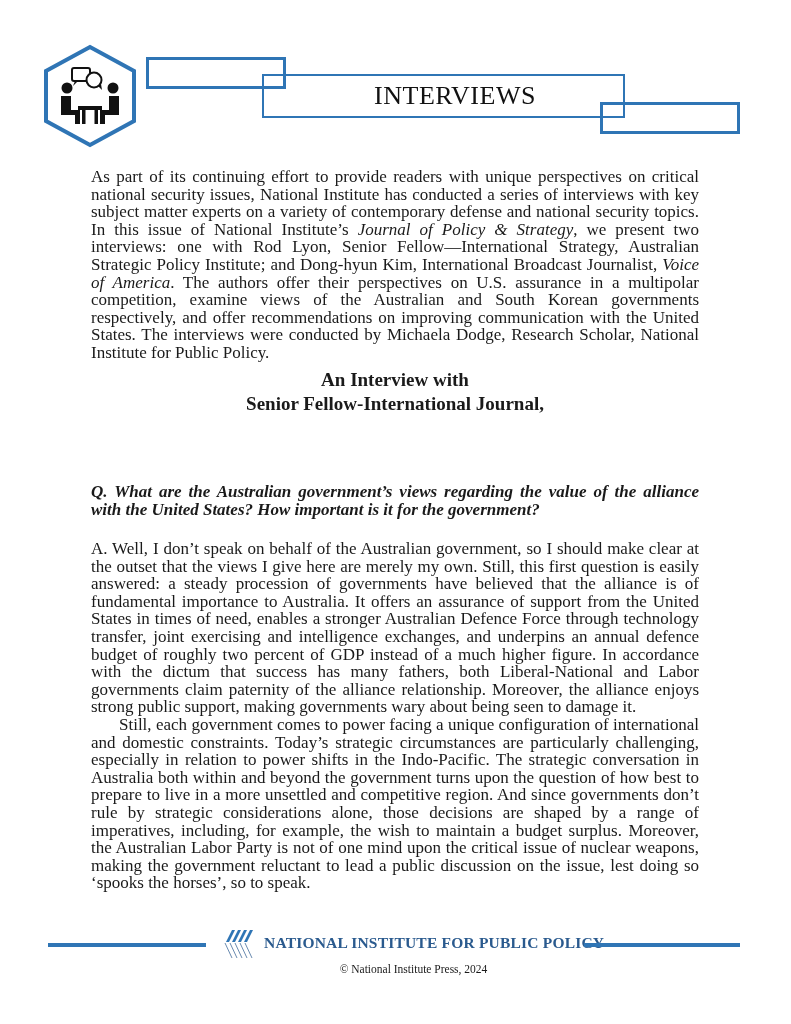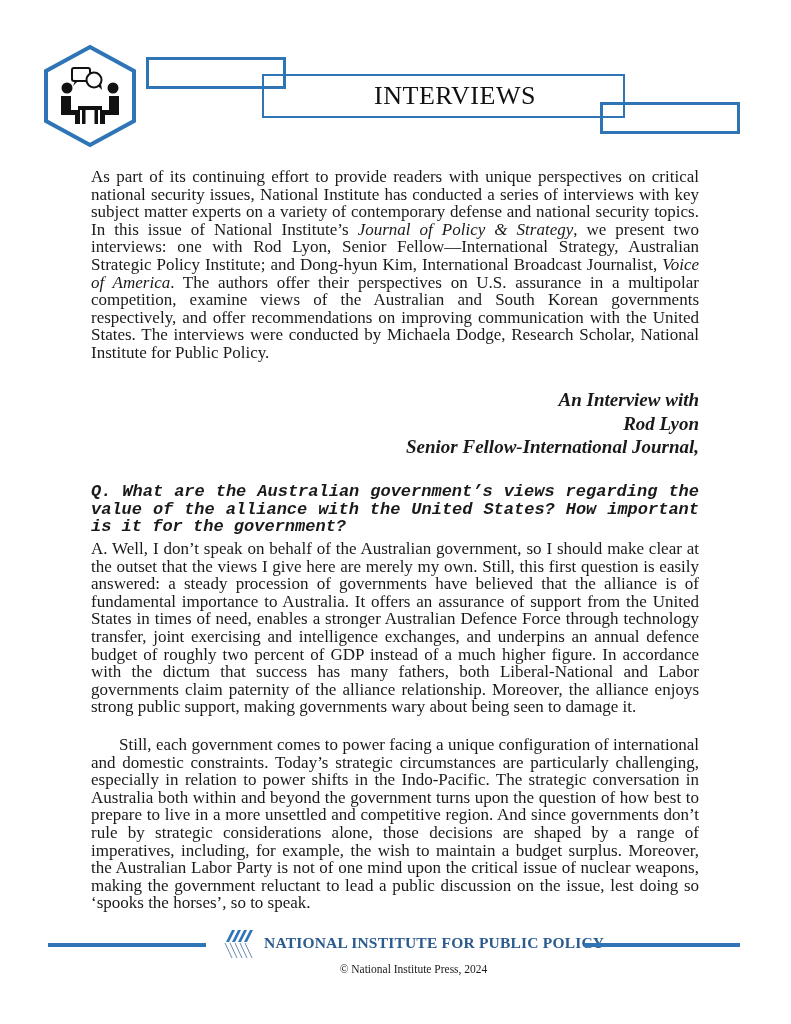--- a/index.html
+++ b/index.html
@@ -2,25 +2,25 @@
 <html><head>
 <meta charset="utf-8">
 <style>
   html,body{margin:0;padding:0;background:#fff;}
   body{width:791px;height:1024px;position:relative;overflow:hidden;font-family:"Liberation Serif","DejaVu Serif",serif;color:#1a1a1a;}
   .box{position:absolute;border:3px solid #2f75b5;box-sizing:border-box;}
   #hex{position:absolute;left:42px;top:44px;width:96px;height:104px;}
   .hdr-title{position:absolute;left:262px;top:74px;width:386px;height:43px;display:flex;align-items:center;justify-content:center;font-size:26px;letter-spacing:0.5px;color:#111;}
   .body-text{position:absolute;left:91px;width:608px;font-size:17px;line-height:17.6px;text-align:justify;}
   .intro{top:168px;}
-  .heading{position:absolute;left:91px;width:608px;top:388px;text-align:right;font-weight:bold;font-size:19px;line-height:23.5px;font-style:italic;}
-  .question{top:483px;font-weight:bold;font-style:italic;font-family:Liberation Mono, monospace;}
+  .heading{position:absolute;left:91px;width:608px;top:368px;text-align:center;font-weight:bold;font-size:19px;line-height:23.5px;}
+  .question{top:483px;font-weight:bold;font-style:italic;}
   .answer{top:540px;}
   .answer p{margin:0;}
-  .answer p.indent{text-indent:28px;margin-top:20px;}
+  .answer p.indent{text-indent:28px;}
   .footer-line{position:absolute;height:4px;background:#2f75b5;top:943px;}
   .footer-name{position:absolute;left:264px;top:934px;font-size:15.5px;font-weight:bold;color:#2a5a8e;letter-spacing:0.2px;white-space:nowrap;}
   .copyright{position:absolute;left:0;width:791px;top:963px;text-align:center;font-size:11.5px;padding-left:36px;box-sizing:border-box;}
   #nipp-logo{position:absolute;left:220px;top:928px;width:40px;height:32px;}
 </style>
 </head>
 <body>
 
 <svg id="hex" viewBox="0 0 96 104">
   <polygon points="48,3 92,27 92,77 48,101 4,77 4,27" fill="#fff" stroke="#2f75b5" stroke-width="4"></polygon>
@@ -44,21 +44,20 @@
 <div class="box" style="left:262px;top:74px;width:363px;height:44px;border-width:2.5px;"></div>
 <div class="box" style="left:600px;top:102px;width:140px;height:32px;"></div>
 <div class="hdr-title">INTERVIEWS</div>
 
 <div class="body-text intro">
   <span>As part of its continuing effort to provide readers with unique perspectives on critical national security issues, National Institute has conducted a series of interviews with key subject matter experts on a variety of contemporary defense and national security topics.  In this issue of National Institute’s </span><i>Journal of Policy &amp; Strategy</i><span>, we present two interviews: one with Rod Lyon, Senior Fellow—International Strategy, Australian Strategic Policy Institute; and Dong-hyun Kim, International Broadcast Journalist, </span><i>Voice of America</i><span>. The authors offer their perspectives on U.S. assurance in a multipolar competition, examine views of the Australian and South Korean governments respectively, and offer recommendations on improving communication with the United States.  The interviews were conducted by Michaela Dodge, Research Scholar, National Institute for Public Policy.</span>
 </div>
 
 <div class="heading">
   <div>An Interview with</div>
-  <div>Rod Lyon</div>
   <div>Senior Fellow-International Journal,</div>
 </div>
 
 <div class="body-text question">Q.  What are the Australian government’s views regarding the value of the alliance with the United States? How important is it for the government?</div>
 
 <div class="body-text answer">
   <p>A.  Well, I don’t speak on behalf of the Australian government, so I should make clear at the outset that the views I give here are merely my own. Still, this first question is easily answered: a steady procession of governments have believed that the alliance is of fundamental importance to Australia. It offers an assurance of support from the United States in times of need, enables a stronger Australian Defence Force through technology transfer, joint exercising and intelligence exchanges, and underpins an annual defence budget of roughly two percent of GDP instead of a much higher figure. In accordance with the dictum that success has many fathers, both Liberal-National and Labor governments claim paternity of the alliance relationship. Moreover, the alliance enjoys strong public support, making governments wary about being seen to damage it.</p>
   <p class="indent">Still, each government comes to power facing a unique configuration of international and domestic constraints. Today’s strategic circumstances are particularly challenging, especially in relation to power shifts in the Indo-Pacific. The strategic conversation in Australia both within and beyond the government turns upon the question of how best to prepare to live in a more unsettled and competitive region. And since governments don’t rule by strategic considerations alone, those decisions are shaped by a range of imperatives, including, for example, the wish to maintain a budget surplus. Moreover, the Australian Labor Party is not of one mind upon the critical issue of nuclear weapons, making the government reluctant to lead a public discussion on the issue, lest doing so ‘spooks the horses’, so to speak.</p>
 </div>
 

